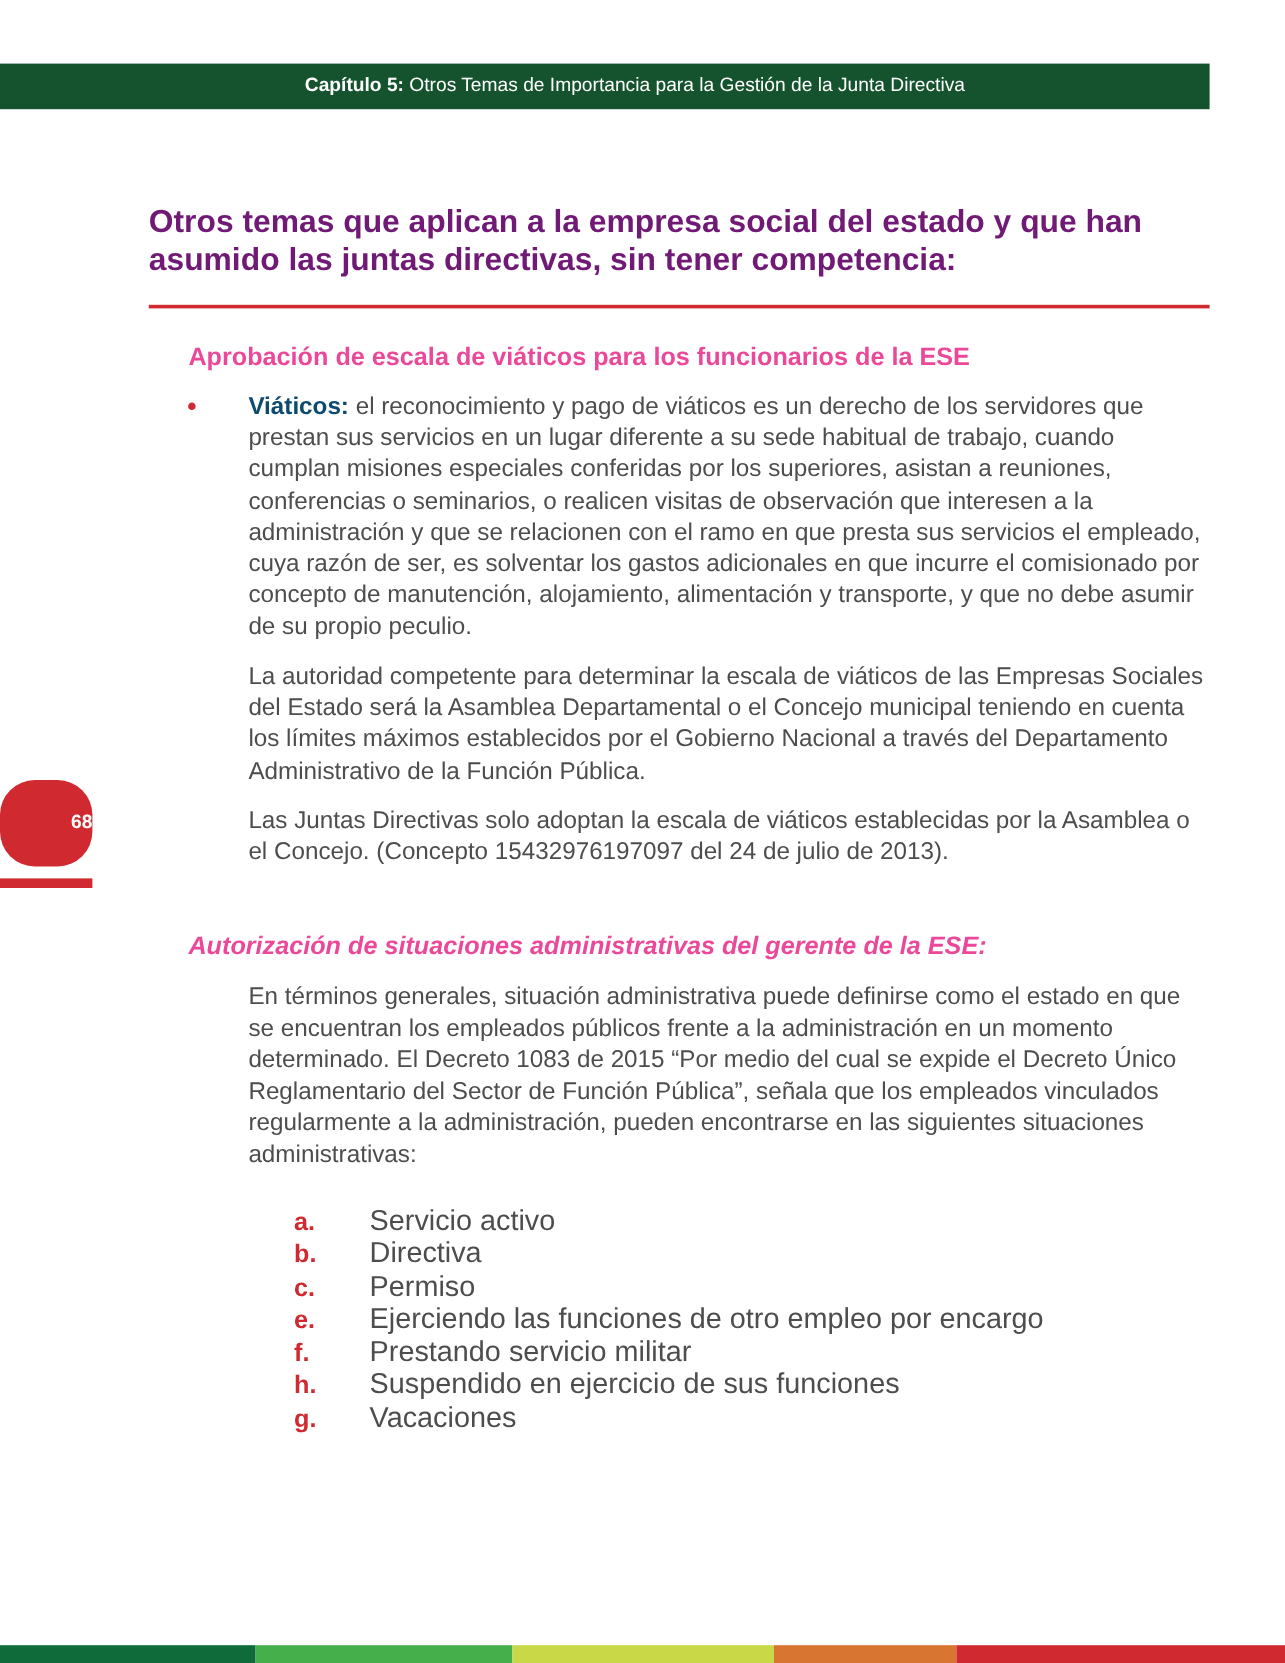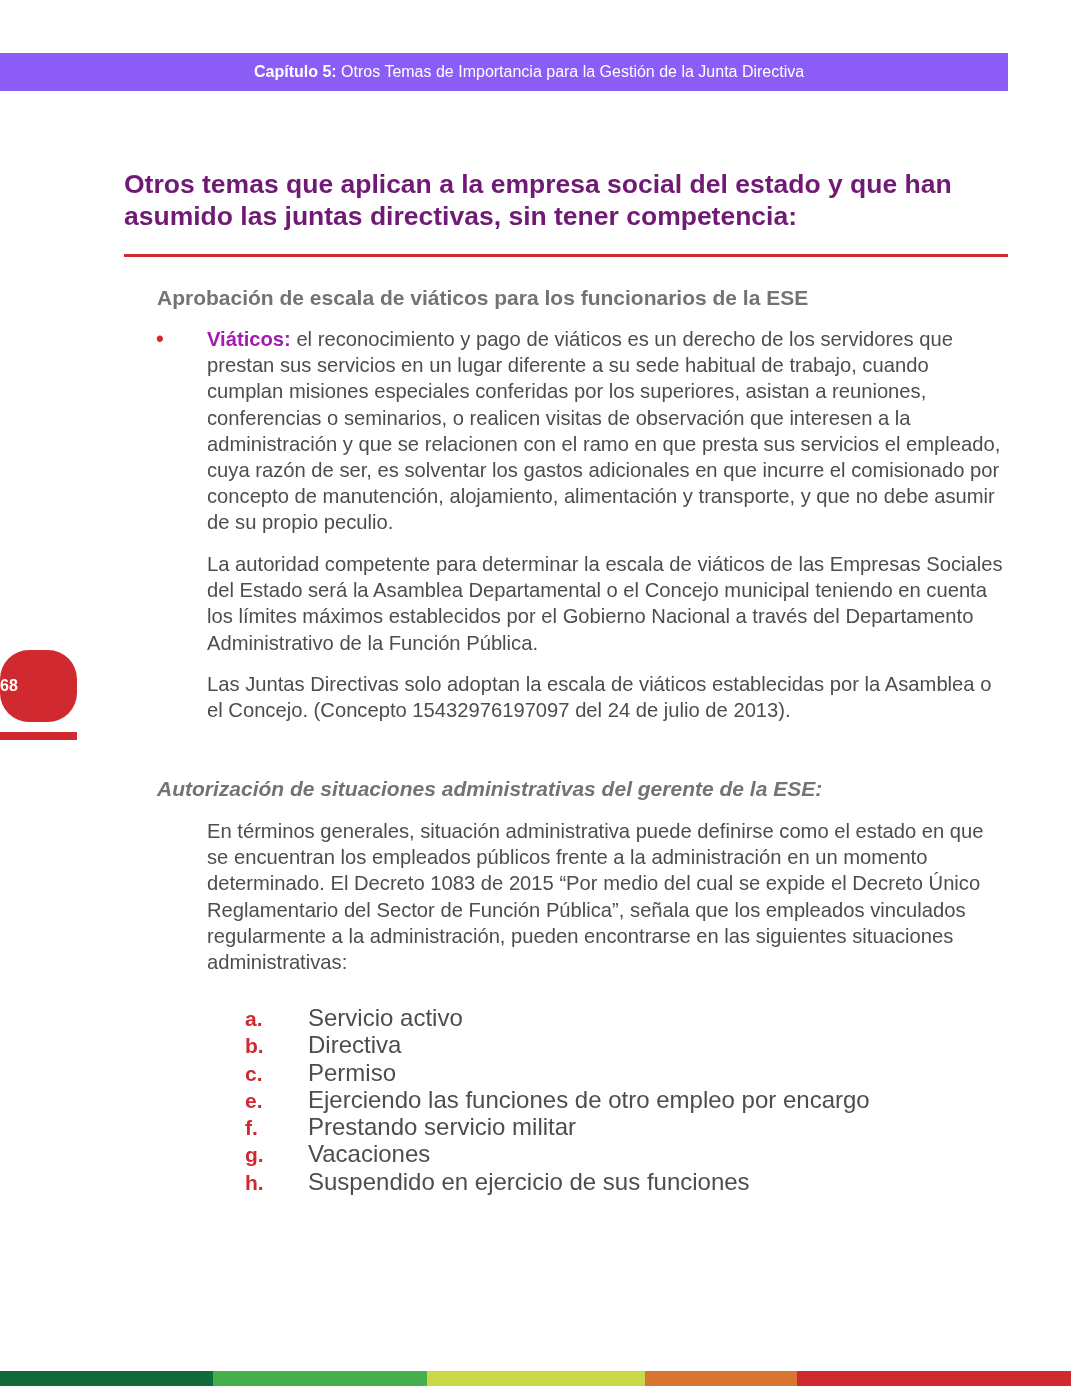--- a/index.html
+++ b/index.html
@@ -4,56 +4,56 @@
 <style>
   html, body { margin: 0; padding: 0; }
   body {
     width: 1071px; height: 1386px; position: relative; overflow: hidden;
     background: #ffffff;
     font-family: "Liberation Sans", sans-serif;
     color: #4a4a4a;
   }
   .header-bar {
     position: absolute; left: 0; top: 53px; width: 1008px; height: 38px;
-    background: #8b5cf6;
+    background: #14532d;
     color: #ffffff;
     font-size: 16px;
     line-height: 38px;
   }
   .header-bar .header-text { position: absolute; left: 254px; top: 0; white-space: nowrap; }
   .header-bar .chapter-label { font-weight: bold; }
 
   .main-title {
     position: absolute; left: 124px; top: 168px; width: 890px;
     color: #701a75; font-weight: bold; font-size: 26.5px; line-height: 32px;
     margin: 0;
   }
   .title-rule {
     position: absolute; left: 124px; top: 254px; width: 884px; height: 3px;
     background: #d02a30;
   }
   .section-heading {
     position: absolute; left: 157px; margin: 0;
-    color: #737373; font-weight: bold; font-size: 21px; line-height: 26px;
+    color: #ec4899; font-weight: bold; font-size: 21px; line-height: 26px;
     white-space: nowrap;
   }
   .body-text {
     position: absolute; left: 207px; width: 800px; margin: 0;
     font-size: 20.2px; line-height: 26.2px; color: #4d4d4d;
   }
   .bullet {
     position: absolute; left: 156px; top: 326px;
     color: #d02a30; font-size: 22px; line-height: 26px; font-weight: bold;
   }
-  .bold-term { font-weight: bold; color: #a21caf; }
+  .bold-term { font-weight: bold; color: #0c4a6e; }
 
   .page-tab {
     position: absolute; left: 0; top: 650px; width: 77px; height: 72px;
     background: #d02a30; color: #ffffff; font-weight: bold; font-size: 16px;
-    display: flex; align-items: center; justify-content: flex-start; border-radius: 29px;
+    display: flex; align-items: center; justify-content: flex-end; border-radius: 29px;
   }
   .page-tab-stripe {
     position: absolute; left: 0; top: 732px; width: 77px; height: 8px;
     background: #d02a30;
   }
 
   .alpha-list { position: absolute; left: 245px; top: 1004px; margin: 0; padding: 0; list-style: none; }
   .alpha-list li { position: relative; height: 27.3px; line-height: 27.3px; white-space: nowrap; }
   .alpha-list .marker {
     display: inline-block; width: 63px; color: #d02a30; font-weight: bold; font-size: 21px;
@@ -90,22 +90,22 @@
 <h2 class="section-heading" style="top:776px;font-style:italic;">Autorización de situaciones administrativas del gerente de la ESE:</h2>
 
 <p class="body-text" style="top:818px; width:790px;">En términos generales, situación administrativa puede definirse como el estado en que se encuentran los empleados públicos frente a la administración en un momento determinado. El Decreto 1083 de 2015  “Por medio del cual se expide el Decreto Único Reglamentario del Sector de Función Pública”, señala que los empleados vinculados regularmente a la administración, pueden encontrarse en las siguientes situaciones administrativas:</p>
 
 <ul class="alpha-list">
   <li><span class="marker">a.</span><span class="item-text">Servicio activo</span></li>
   <li><span class="marker">b.</span><span class="item-text">Directiva</span></li>
   <li><span class="marker">c.</span><span class="item-text">Permiso</span></li>
   <li><span class="marker">e.</span><span class="item-text">Ejerciendo las funciones de otro empleo por encargo</span></li>
   <li><span class="marker">f.</span><span class="item-text">Prestando servicio militar</span></li>
+  <li><span class="marker">h.</span><span class="item-text">Suspendido en ejercicio de sus funciones</span></li>
   <li><span class="marker">g.</span><span class="item-text">Vacaciones</span></li>
-  <li><span class="marker">h.</span><span class="item-text">Suspendido en ejercicio de sus funciones</span></li>
 </ul>
 
 <div class="color-strip">
   <div class="seg" style="width: 213px; background: rgb(15, 107, 58);"></div>
   <div class="seg" style="width: 214px; background: rgb(69, 176, 75);"></div>
   <div class="seg" style="width: 218px; background: rgb(201, 216, 70);"></div>
   <div class="seg" style="width: 152px; background: rgb(216, 117, 48);"></div>
   <div class="seg" style="width: 274px; background: rgb(208, 42, 48);"></div>
 </div>
 

